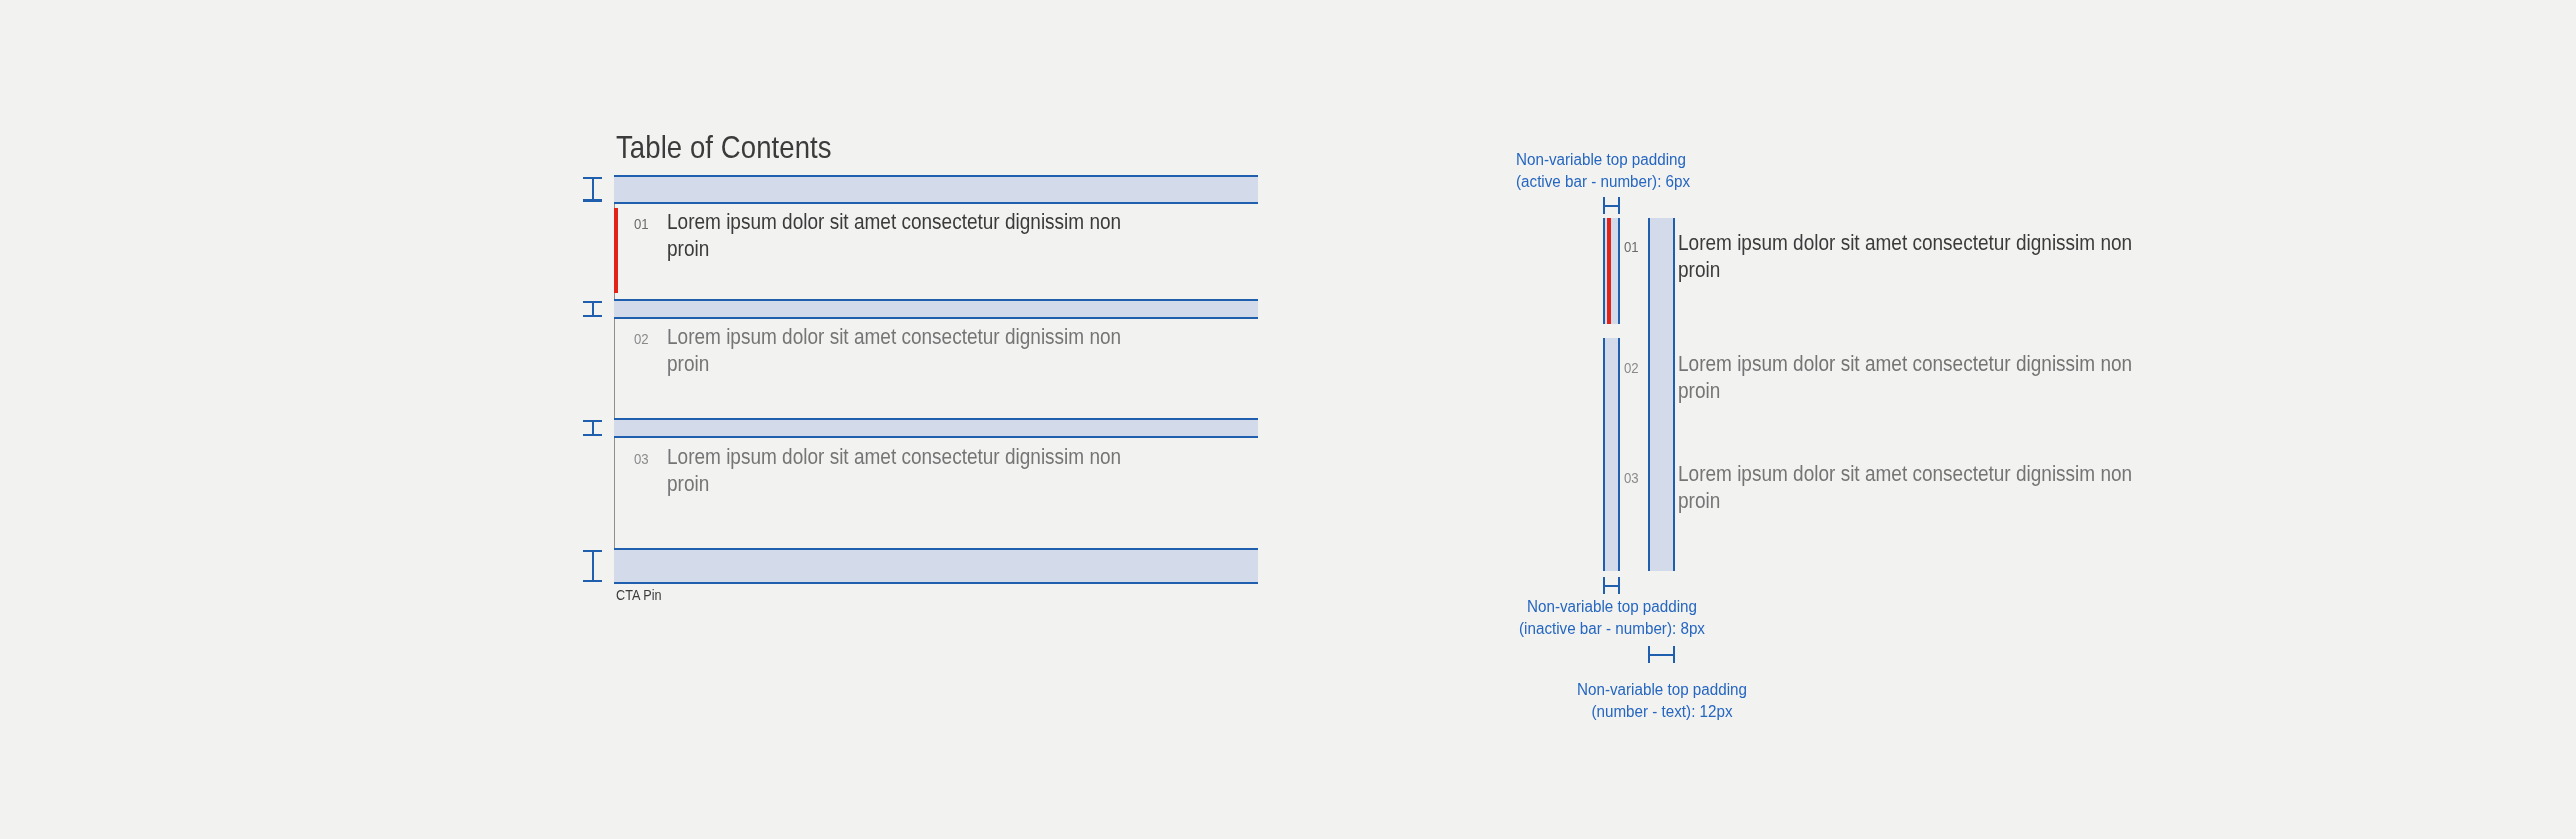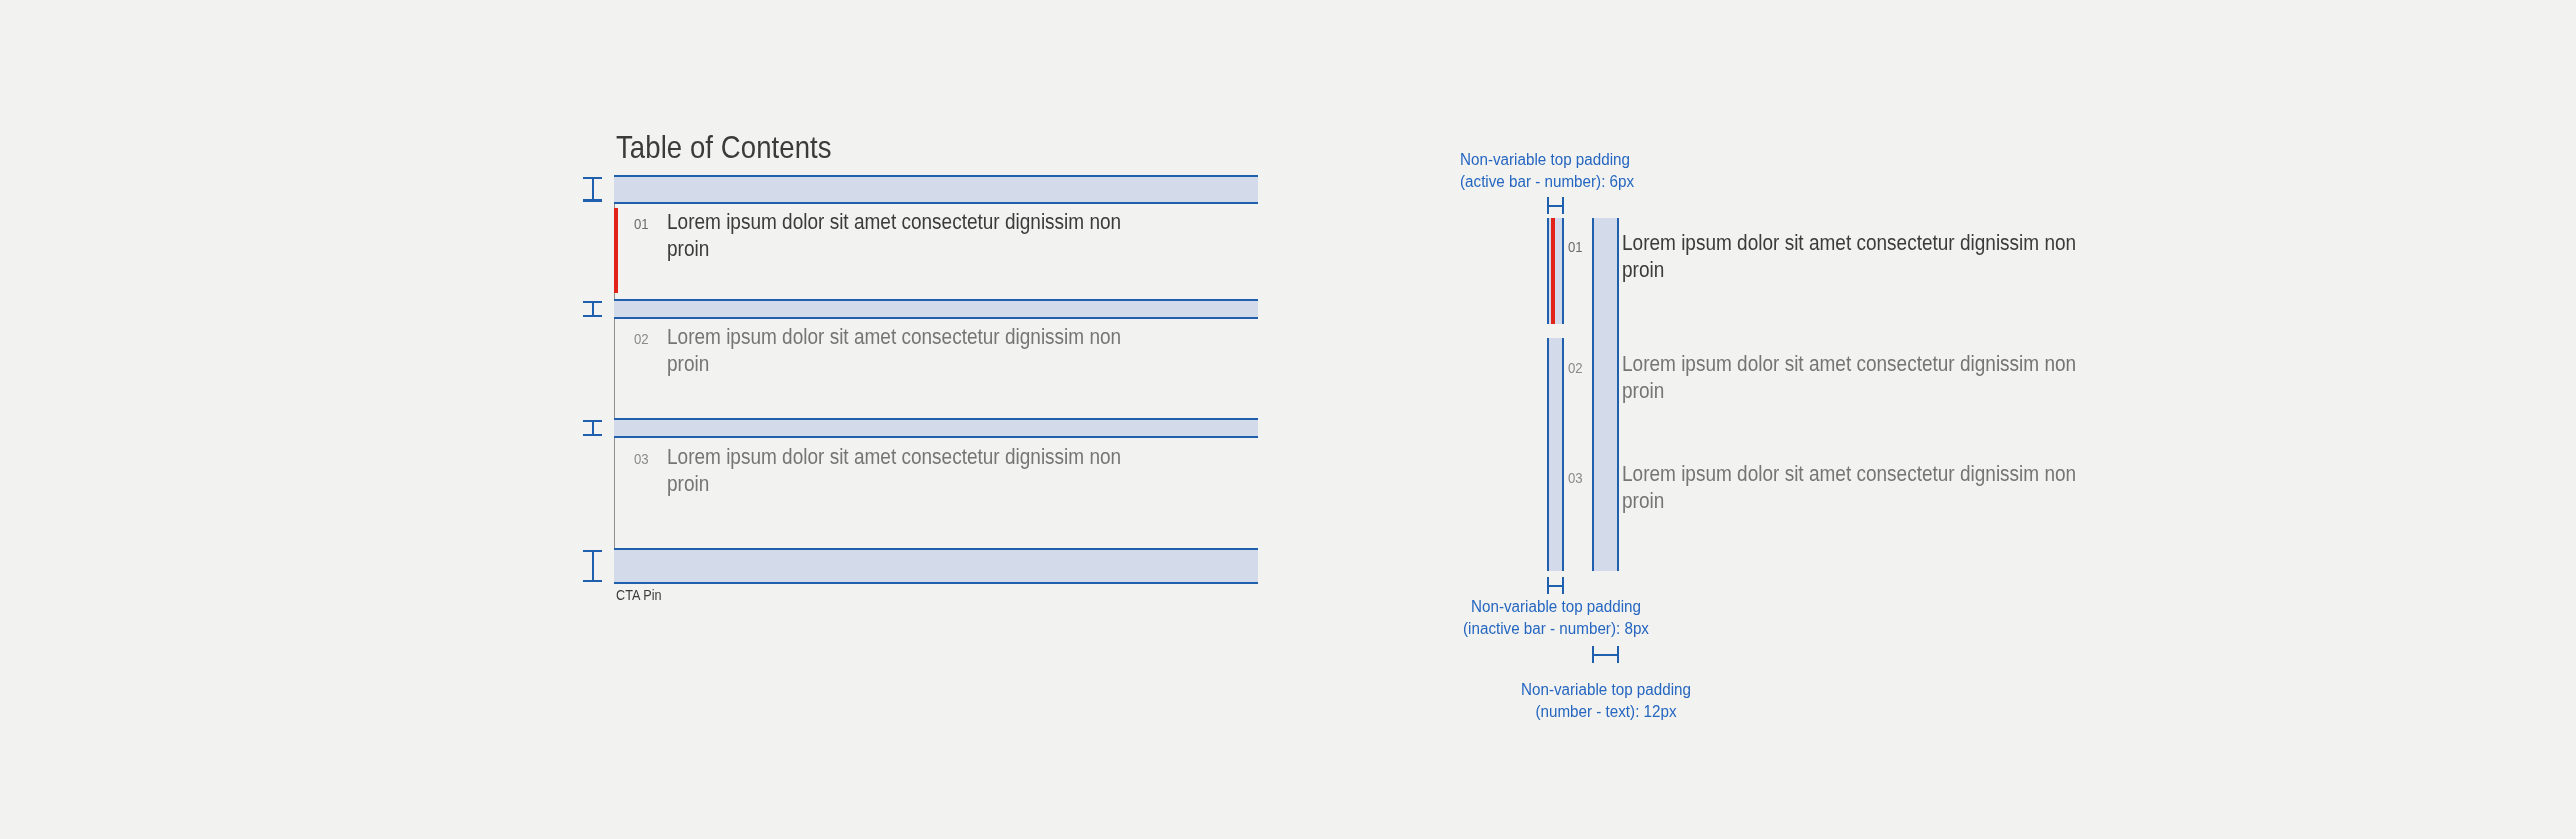--- a/index.html
+++ b/index.html
@@ -153,21 +153,21 @@
     color: #3b3b3b;
     font-family: "Liberation Sans Narrow", "Liberation Sans", sans-serif;
     transform: scaleX(0.88);
     transform-origin: left top;
     white-space: nowrap;
   }
 
   
   #right-panel {
     position: absolute;
-    left: 1240px; top: 0;
+    left: 1296px; top: 0;
     width: 1280px; height: 839px;
   }
 
   
   .vband {
     position: absolute;
     background: #d3dae9;
     border-left: 2.2px solid #1f5fad;
     border-right: 2.2px solid #1f5fad;
     box-sizing: border-box;

